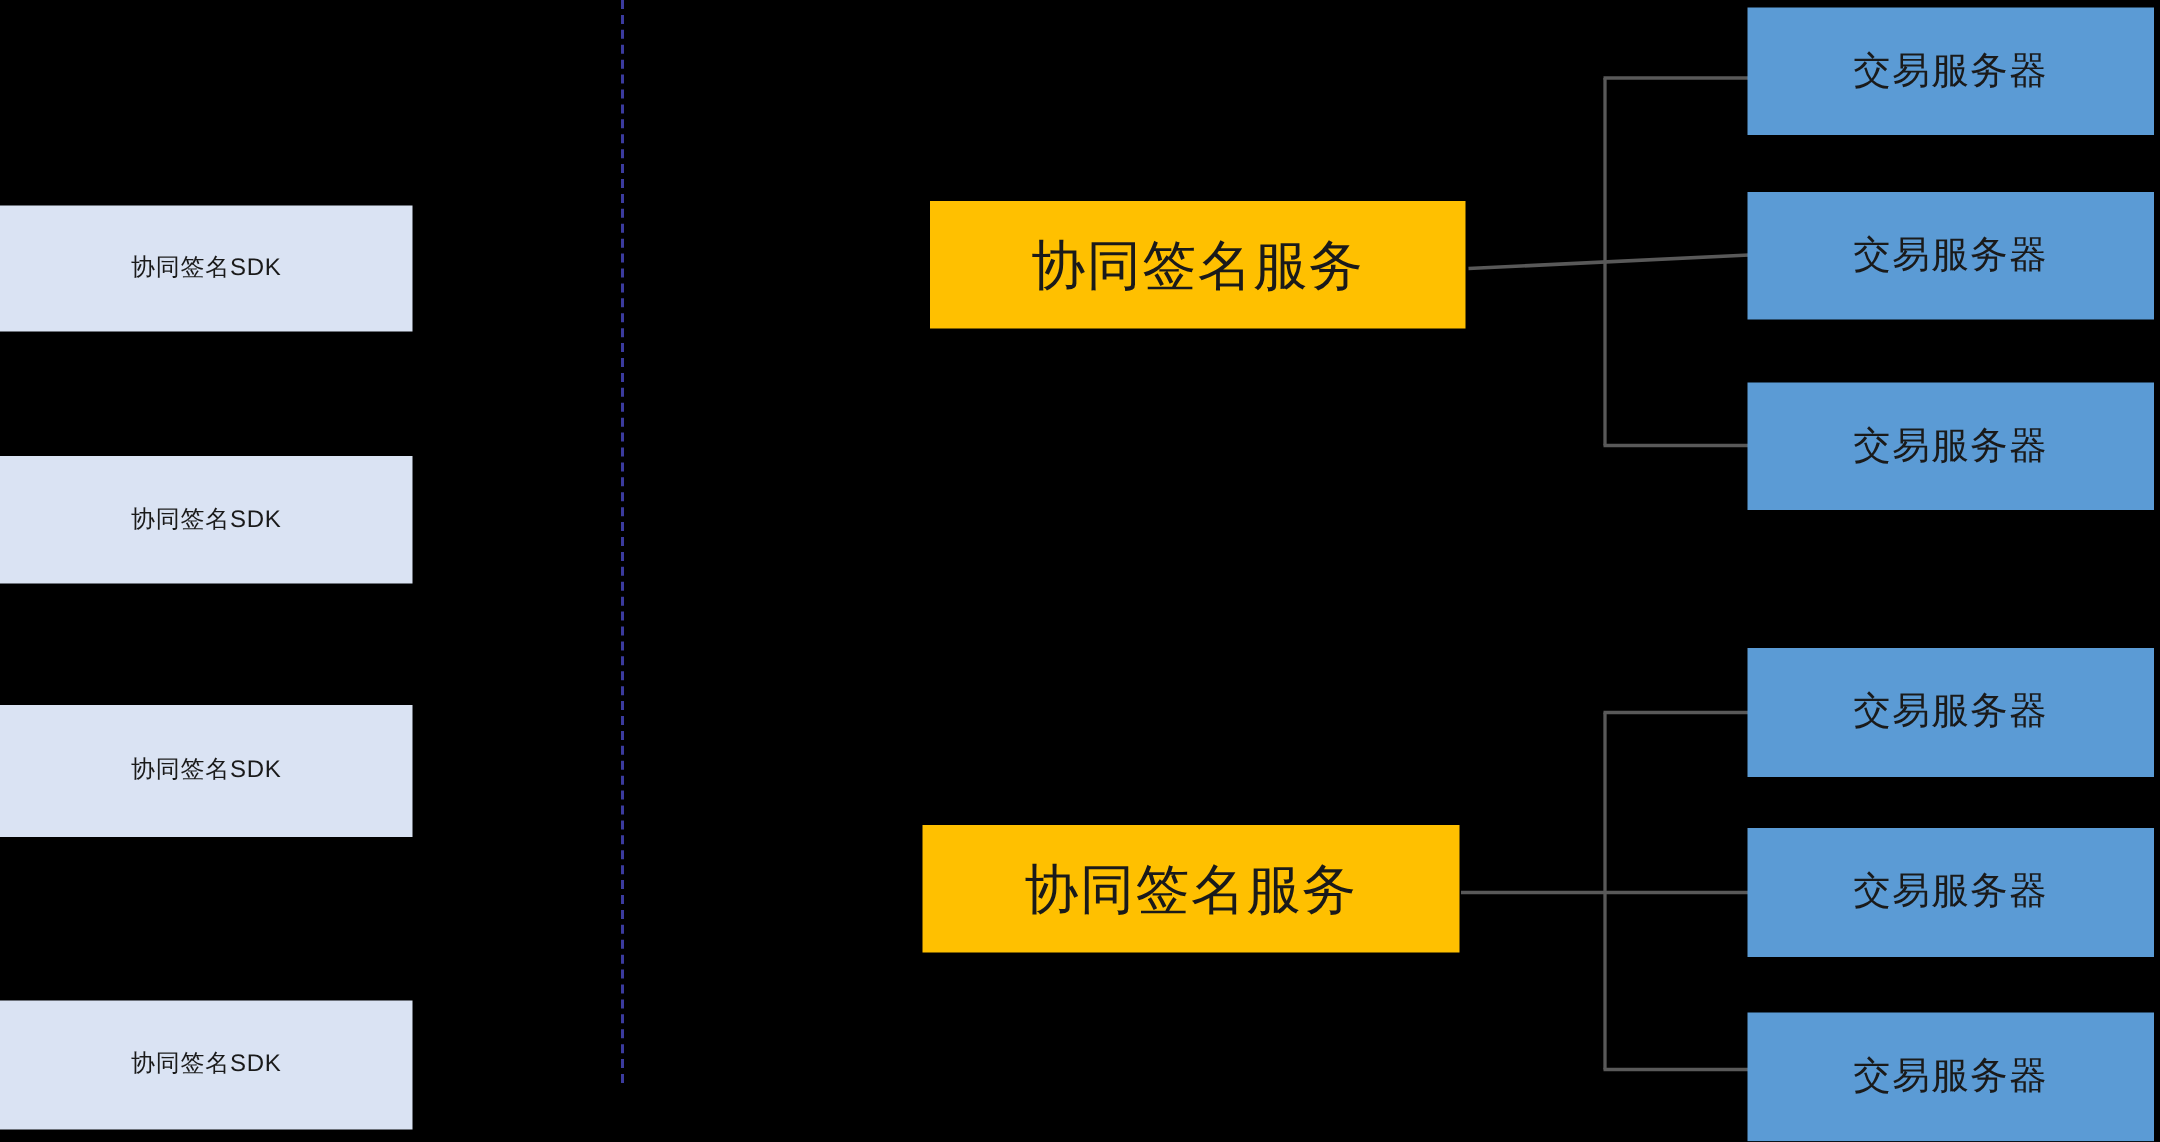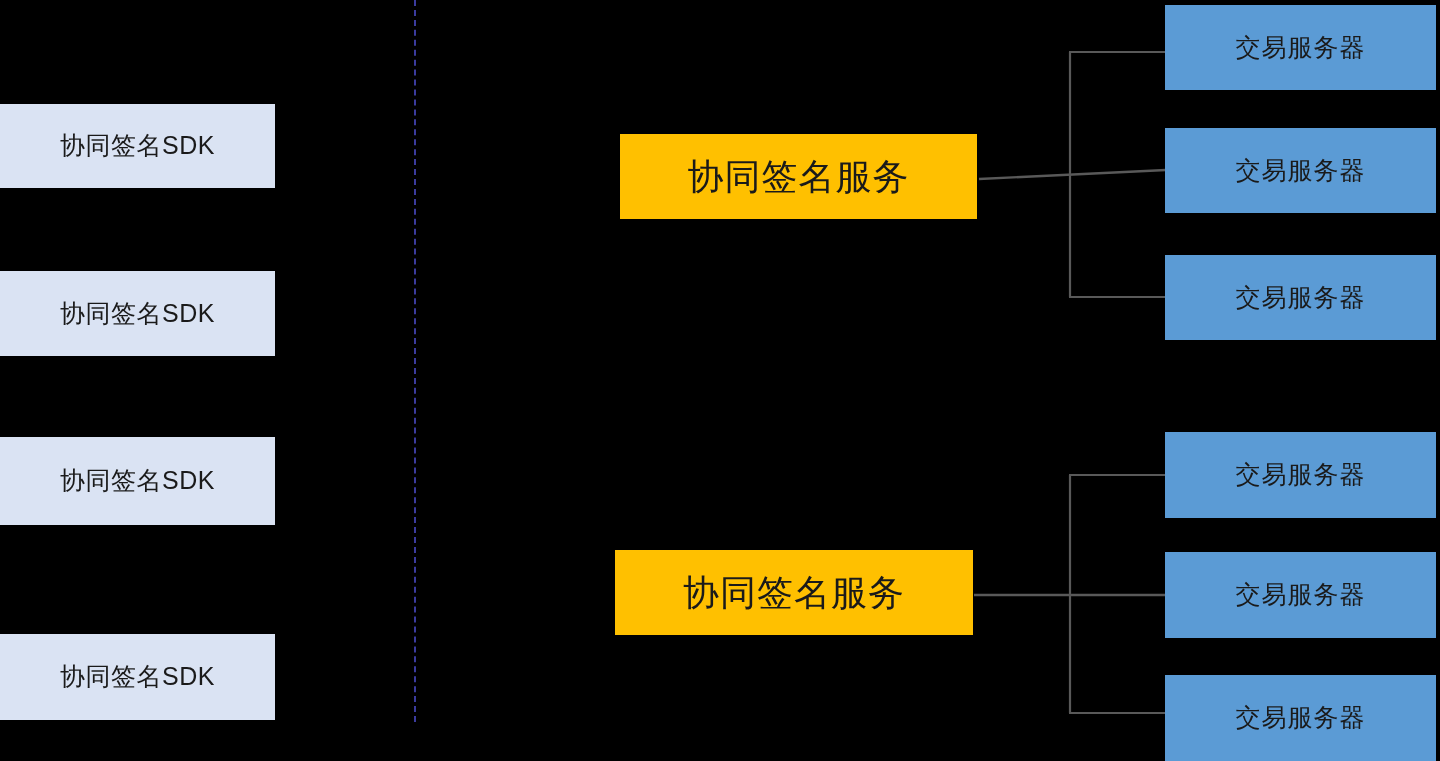--- a/index.html
+++ b/index.html
@@ -32,22 +32,23 @@
     user-select: none;
   }
   .node-label {
     display: block;
     text-align: left;
   }
 
   
   .sdk-box {
     background: #DAE3F3;
-    font-size: 25px;
+    font-size: 16px;
     letter-spacing: 0.5px;
+    margin-top: 33px;
   }
 
   
   .svc-box {
     background: #FFC000;
     font-size: 36px;
     letter-spacing: 1px;
   }
 
   

